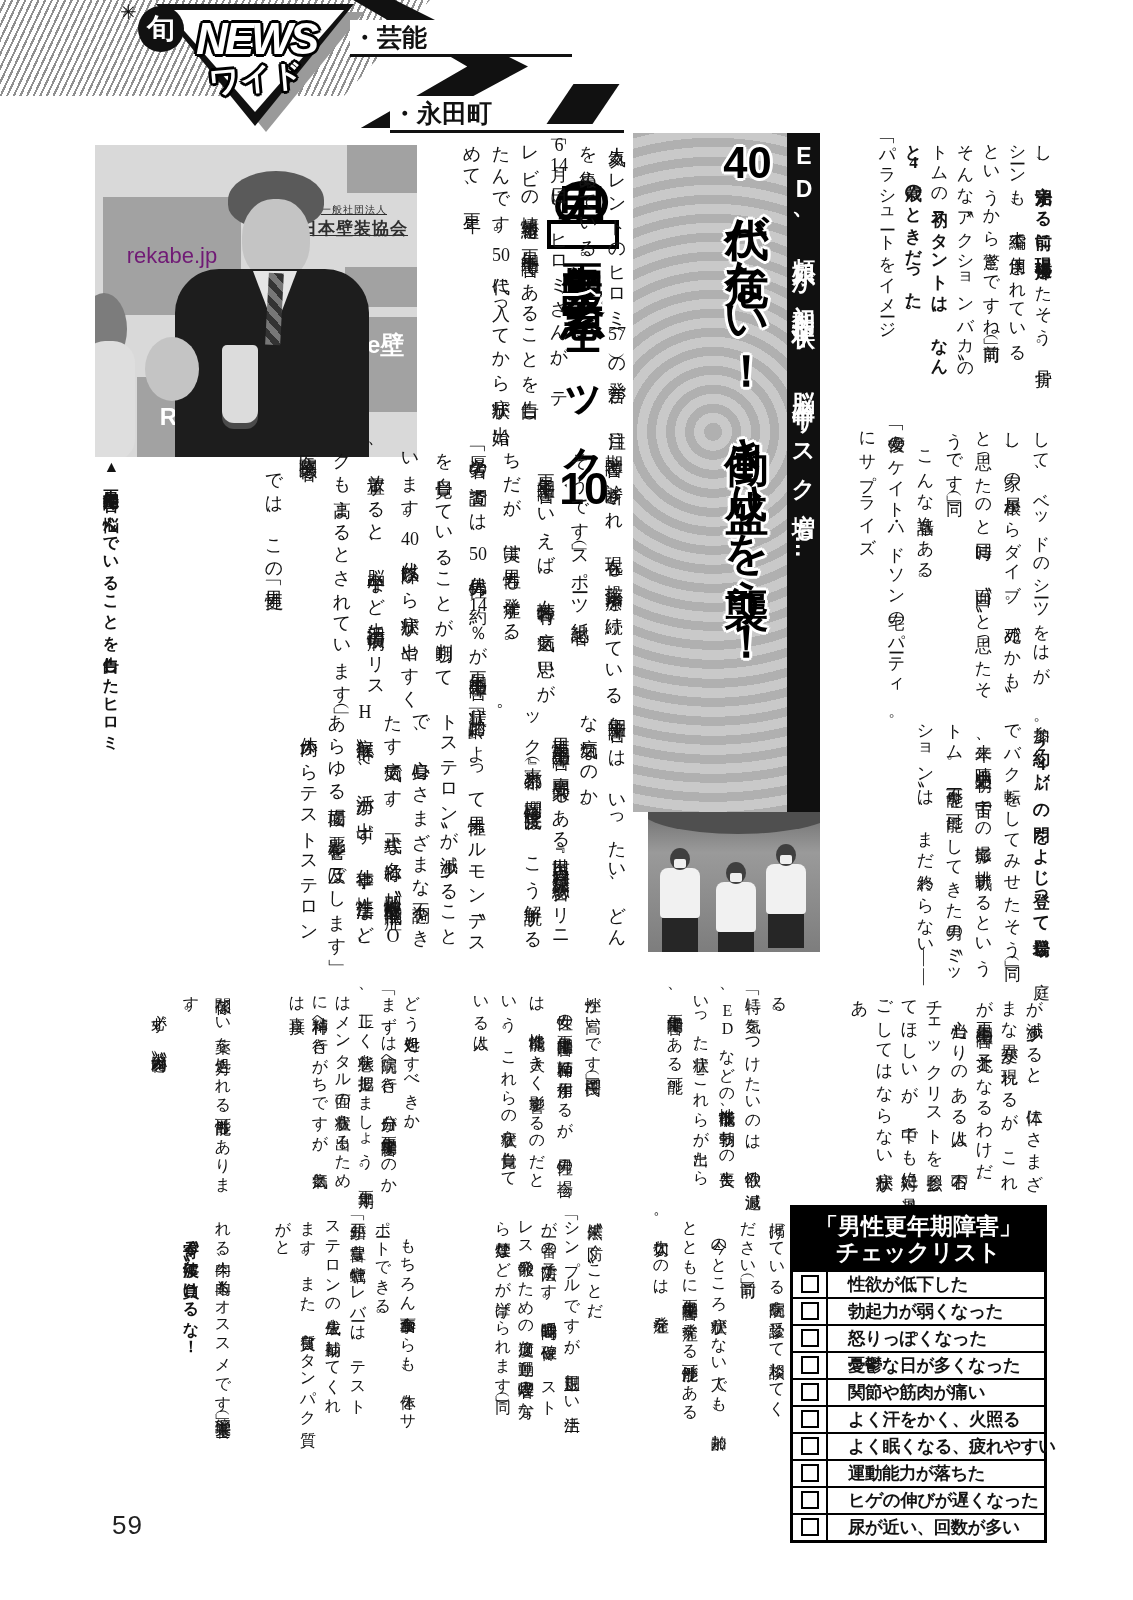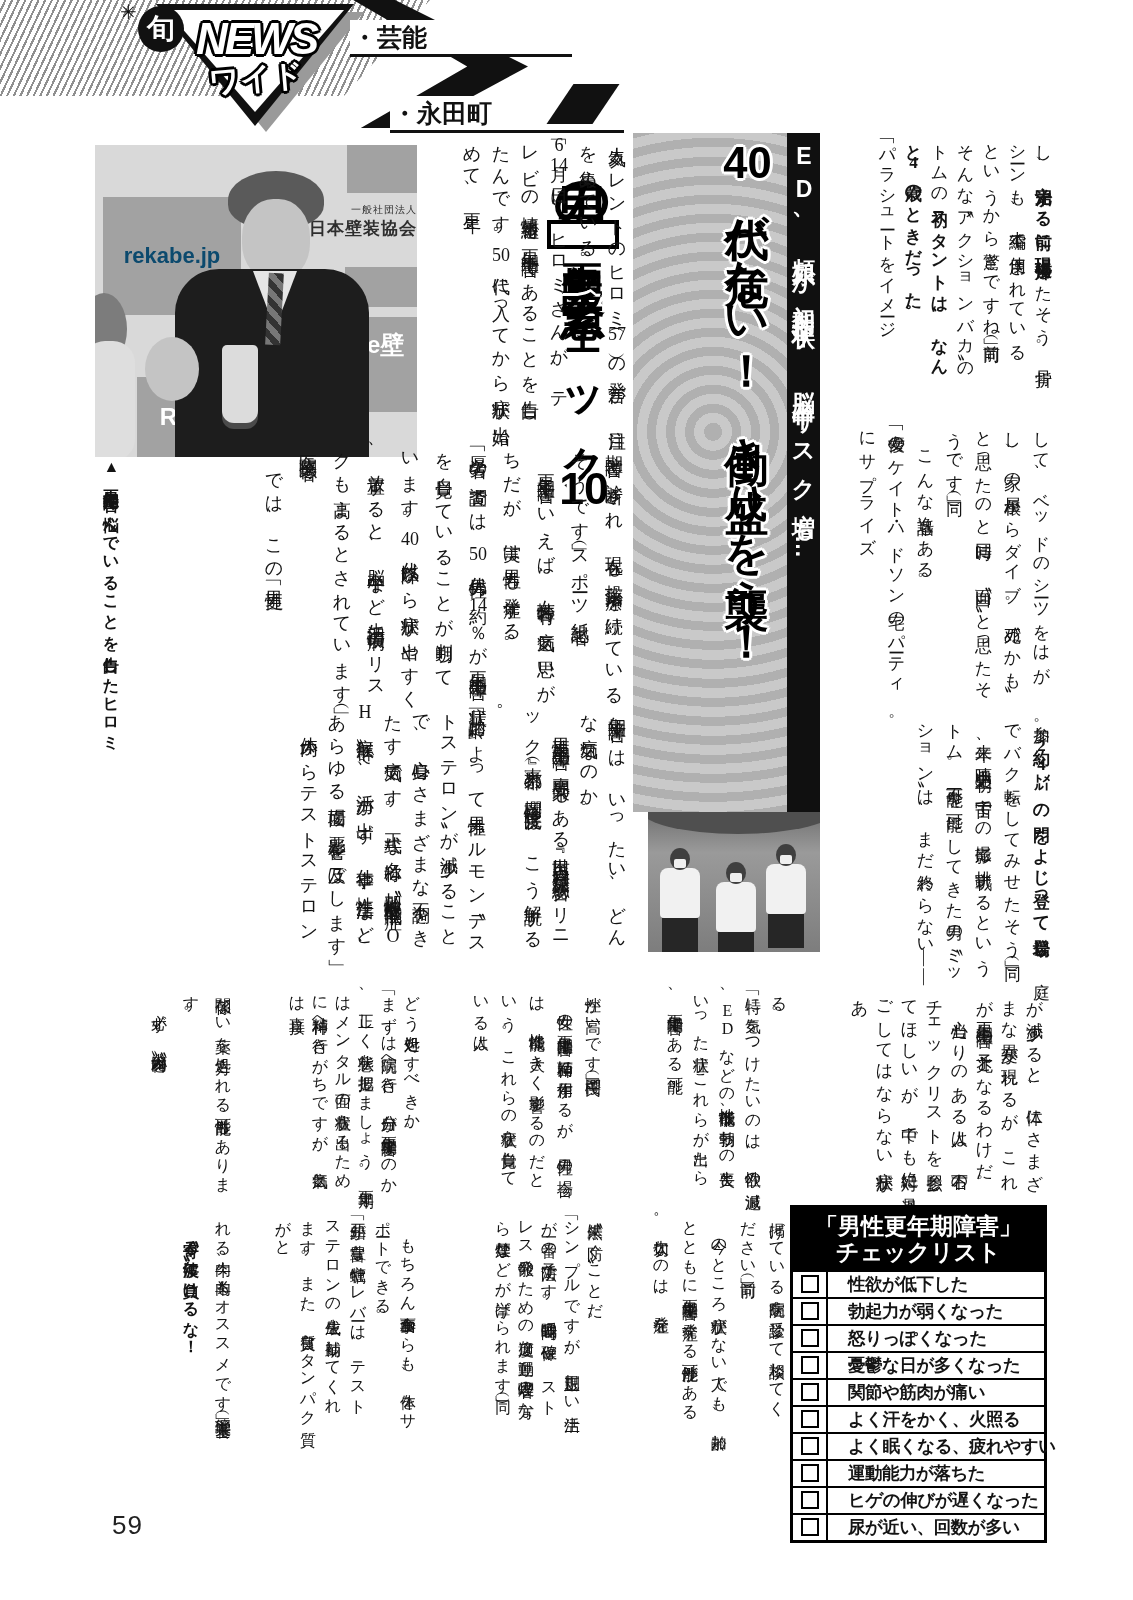--- a/index.html
+++ b/index.html
@@ -39,29 +39,29 @@
   .cat{position:absolute;font-weight:900;font-size:25px;color:#111;background:#fff;
        border-bottom:3px solid #111;padding:1px 8px 0 2px;}
   #cat-0{left:350px;top:20px;width:212px;}
   #cat-1{left:366px;top:54px;width:224px;}
   #cat-2{left:390px;top:88px;width:224px;margin-top:8px;}
   #cat-slant{position:absolute;left:560px;top:84px;width:46px;height:40px;background:#111;transform:skewX(-34deg);}
 
   
   #hiromi{position:absolute;left:95px;top:145px;width:322px;height:312px;background:#d9d9d9;overflow:hidden;}
   .sq{position:absolute;background:#a2a2a2;}
-  #sq-rekabe{left:8px;top:52px;width:138px;height:118px;color:#0c4a6e;font-weight:bold;font-size:22px;
+  #sq-rekabe{left:8px;top:52px;width:138px;height:118px;color:#701a75;font-weight:normal;font-size:22px;
        display:flex;align-items:center;justify-content:center;}
   #sq-a{left:252px;top:0px;width:70px;height:48px;}
   #sq-b{left:250px;top:122px;width:72px;height:40px;}
   #sq-rk1{left:42px;top:232px;width:100px;height:80px;color:#fff;font-weight:bold;font-size:24px;
        display:flex;align-items:center;justify-content:center;}
   #sq-rk2{left:242px;top:172px;width:80px;height:95px;color:#fff;font-weight:bold;font-size:24px;
        display:flex;align-items:flex-start;justify-content:center;padding-top:12px;box-sizing:border-box;}
-  #org{position:absolute;left:196px;top:58px;width:126px;text-align:right;color:#2e2e2e;}
+  #org{position:absolute;left:196px;top:58px;width:126px;text-align:center;color:#2e2e2e;text-decoration:underline;}
   #org .l1{font-size:10px;letter-spacing:1px;}
   #org .l2{font-size:17px;font-weight:bold;letter-spacing:1px;}
   .hair{position:absolute;left:133px;top:26px;width:96px;height:58px;background:#5a5a5a;border-radius:50% 50% 42% 42%;}
   .face{position:absolute;left:147px;top:54px;width:68px;height:82px;background:#c4c4c4;border-radius:46%;}
   .suit{position:absolute;left:80px;top:124px;width:194px;height:190px;background:#1d1d1d;border-radius:44px 44px 0 0;}
   .shirtv{position:absolute;left:158px;top:126px;width:44px;height:58px;background:#e6e6e6;
           clip-path:polygon(0 0,100% 0,50% 100%);}
   .tie{position:absolute;left:172px;top:128px;width:15px;height:72px;background:repeating-linear-gradient(45deg,#777 0 6px,#333 6px 12px);transform:rotate(3deg);}
   .trophy{position:absolute;left:127px;top:200px;width:36px;height:78px;background:#dcdcdc;border-radius:5px 5px 12px 12px;box-shadow:0 6px 0 #4a4a4a;}
   .hand{position:absolute;left:50px;top:192px;width:54px;height:64px;background:#c4c4c4;border-radius:50%;}

